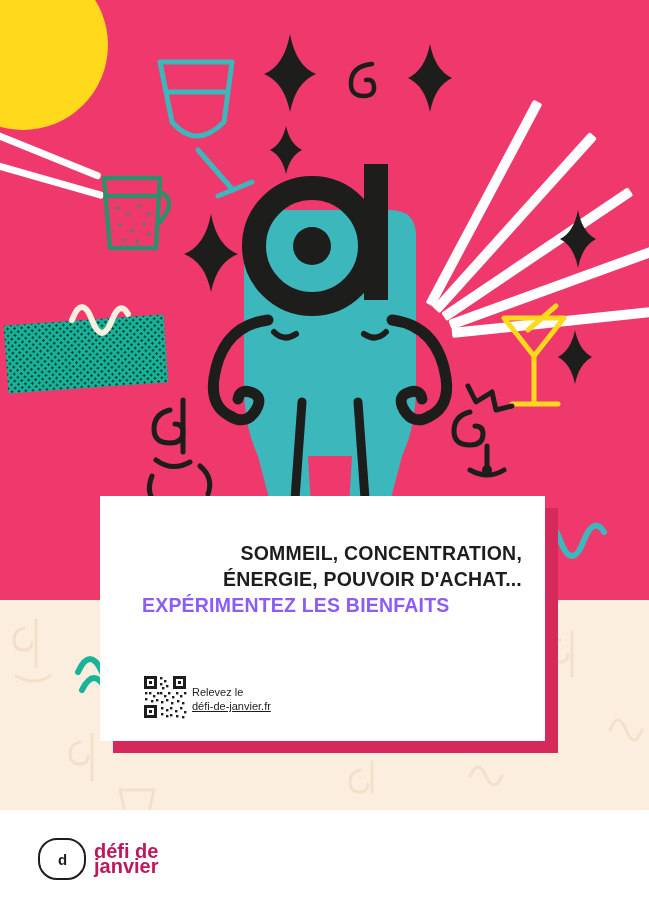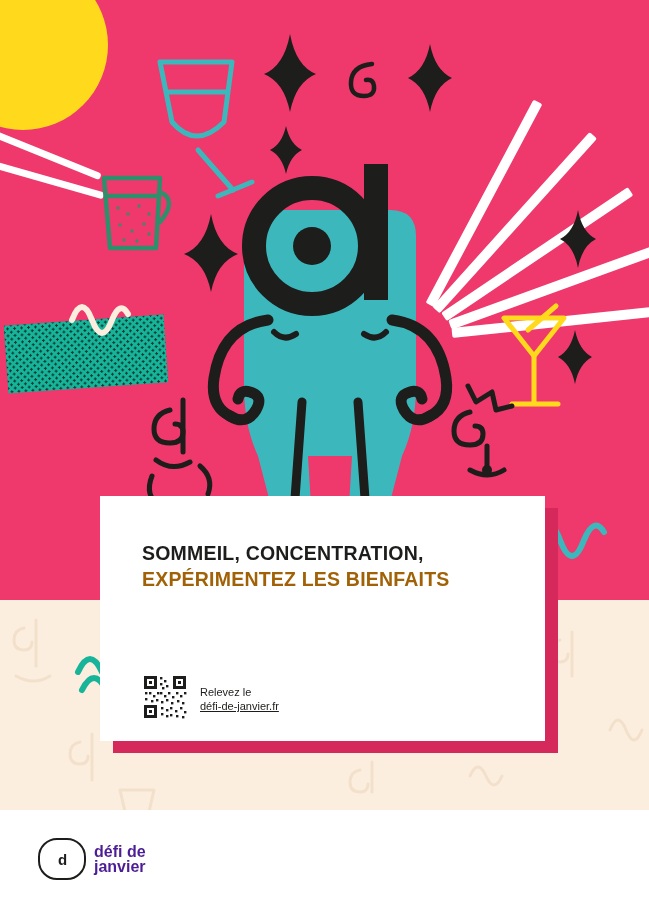--- a/index.html
+++ b/index.html
@@ -111,36 +111,37 @@
     width: 380px;
   }
   .headline {
     font-weight: bold;
     font-size: 19.5px;
     letter-spacing: 0.2px;
     line-height: 26px;
     color: #1d1d1b;
     margin: 0;
     text-transform: uppercase;
+    text-align: right;
   }
   .headline-2 {
     font-weight: bold;
     font-size: 19.5px;
     letter-spacing: 0.2px;
     line-height: 26px;
-    color: #a16207;
+    color: #8b5cf6;
     margin: 0;
     text-transform: uppercase;
   }
   .qr-row {
     position: absolute;
     left: 42px; top: 178px;
     display: flex;
     align-items: center;
-    gap: 12px;
+    gap: 4px;
   }
   .qr {
     width: 46px; height: 46px;
     background: #ffffff;
   }
   .qr-label {
     font-size: 11px;
     color: #1d1d1b;
     line-height: 15px;
   }
@@ -173,23 +174,23 @@
     display: flex;
     align-items: center;
     justify-content: center;
     font-weight: bold;
     font-size: 15px;
     color: #1d1d1b;
     letter-spacing: -1px;
   }
   .logo-words {
     font-weight: bold;
-    font-size: 16px;
+    font-size: 20px;
     line-height: 15px;
-    color: #4c1d95;
+    color: #be185d;
   }
 </style>
 </head>
 <body>
 
 <div id="poster">
 
   <div class="bg-pink"></div>
   <div class="bg-cream"></div>
   <div class="bg-white-foot"></div>
@@ -328,20 +329,21 @@
 
     <circle cx="162" cy="96" r="58" fill="none" stroke="#1d1d1b" stroke-width="24"></circle>
     <circle cx="162" cy="96" r="19" fill="#1d1d1b"></circle>
     <path d="M226 14 L226 150" fill="none" stroke="#1d1d1b" stroke-width="24" stroke-linecap="butt"></path>
   </svg>
 
   <div class="card-shadow"></div>
   <div class="card">
     <div class="card-text">
       <p class="headline">SOMMEIL, CONCENTRATION,</p>
+      <p class="headline">ÉNERGIE, POUVOIR D'ACHAT...</p>
       <p class="headline-2">EXPÉRIMENTEZ LES BIENFAITS</p>
     </div>
     <div class="qr-row">
       <svg class="qr" viewBox="0 0 46 46">
         <rect x="0" y="0" width="46" height="46" fill="#ffffff"></rect>
         <g fill="#1d1d1b">
           <rect x="2" y="2" width="13" height="13"></rect>
           <rect x="31" y="2" width="13" height="13"></rect>
           <rect x="2" y="31" width="13" height="13"></rect>
         </g>

